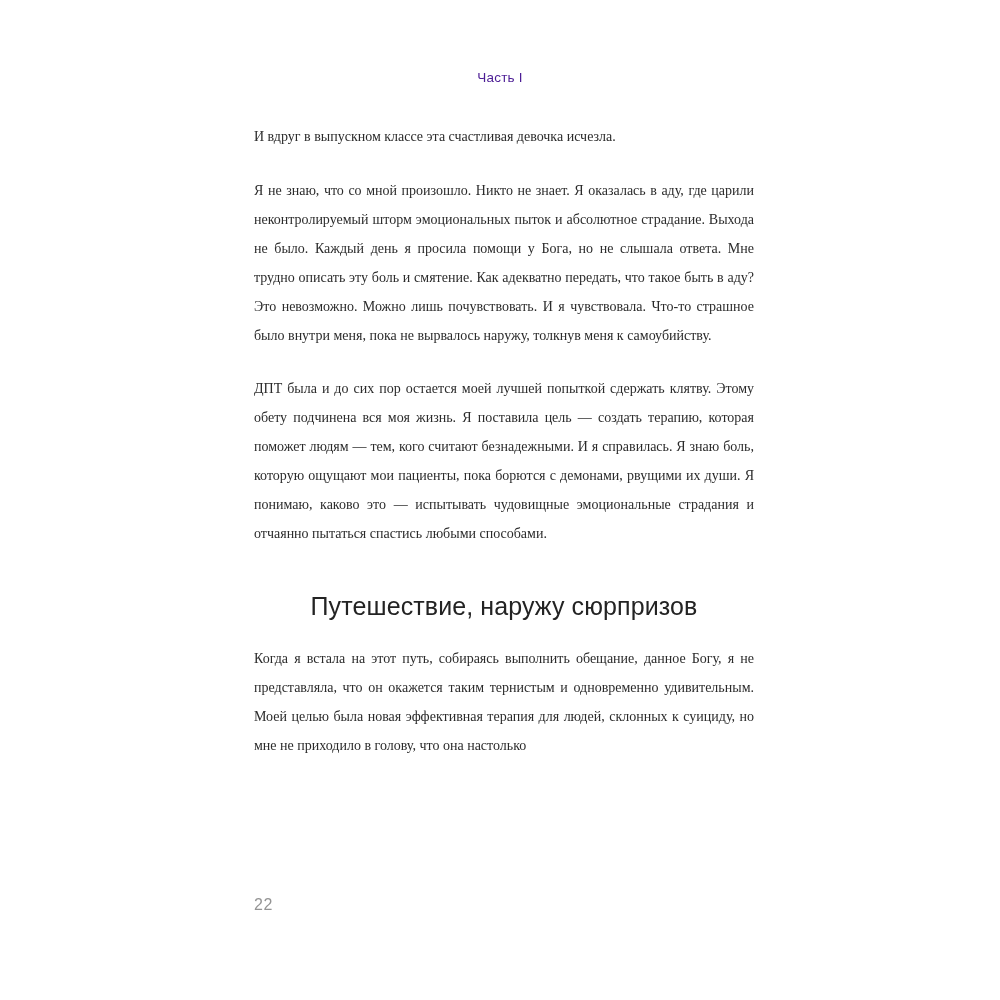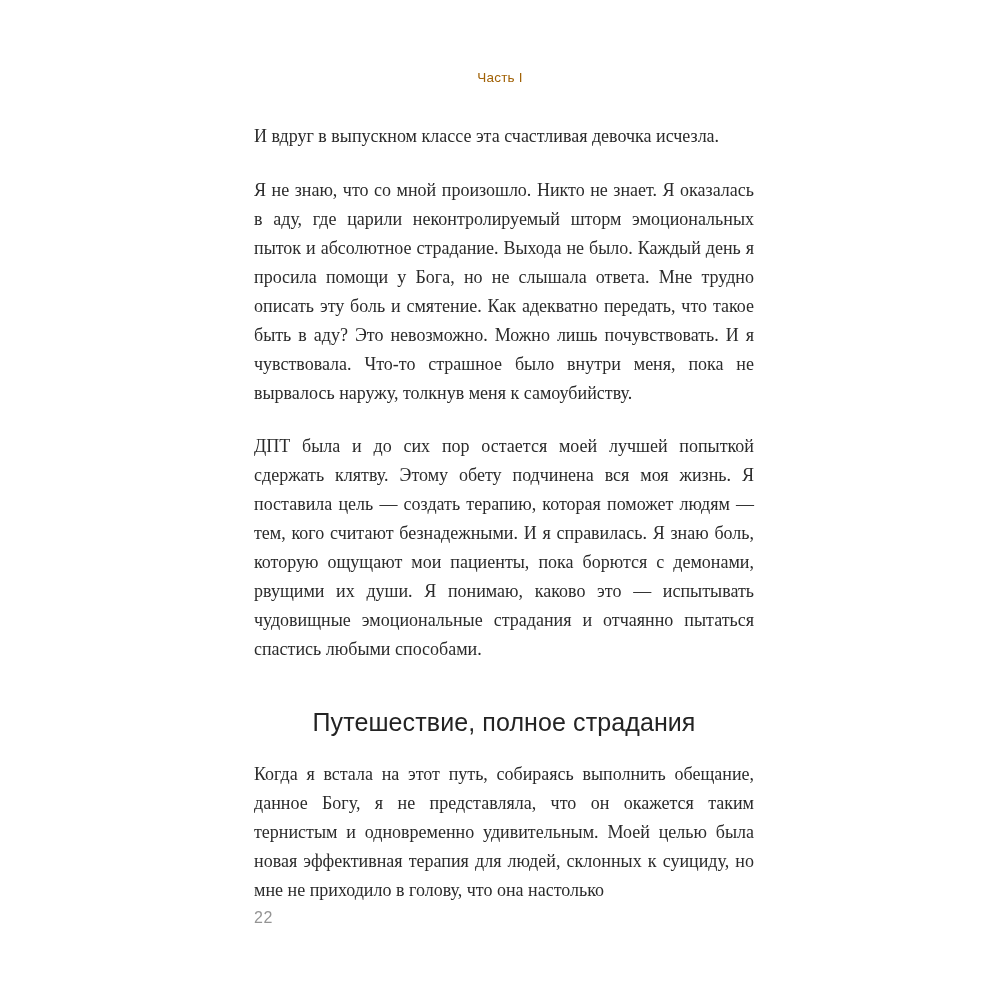--- a/index.html
+++ b/index.html
@@ -27,35 +27,35 @@
   
   .running-head {
     position: absolute;
     top: 70px;
     left: 0;
     width: 1000px;
     text-align: center;
     font-family: "Liberation Sans", "DejaVu Sans", sans-serif;
     font-size: 13.5px;
     font-weight: 400;
-    color: #a16207;
+    color: #4c1d95;
     letter-spacing: 0.2px;
   }
 
   
   .text-column {
     position: absolute;
     top: 122px;
     left: 254px;
     width: 500px;
   }
 
   .para {
     margin: 0 0 24px 0;
-    font-size: 18px;
+    font-size: 14px;
     line-height: 29px;
     text-align: justify;
     text-justify: inter-word;
     hyphens: manual;
     color: #2b2b2b;
     font-weight: 400;
   }
   .para:last-child { margin-bottom: 17px; }
 
   .para.lead {
@@ -76,40 +76,39 @@
 
   
   .folio {
     position: absolute;
     left: 254px;
     top: 896px;
     font-family: "Liberation Sans", "DejaVu Sans", sans-serif;
     font-size: 16px;
     color: #949494;
     letter-spacing: 0.5px;
-    margin-top: 13px;
   }
 </style>
 </head>
 <body>
 
 <div class="page">
 
   <div class="running-head">Часть I</div>
 
   <div class="text-column">
 
     <p class="para lead">И вдруг в выпускном классе эта счастливая девочка исчезла.</p>
 
     <p class="para">Я не знаю, что со мной произошло. Никто не знает. Я оказалась в аду, где царили неконтролируемый шторм эмоциональных пыток и абсолютное страдание. Выхода не было. Каждый день я просила помощи у Бога, но не слышала ответа. Мне трудно описать эту боль и смятение. Как адекватно передать, что такое быть в аду? Это невозможно. Можно лишь почувствовать. И я чувствовала. Что-то страшное было внутри меня, пока не вырвалось наружу, толкнув меня к самоубийству.</p>
 
 
     <p class="para">ДПТ была и до сих пор остается моей лучшей попыткой сдержать клятву. Этому обету подчинена вся моя жизнь. Я поставила цель — создать терапию, которая поможет людям — тем, кого считают безнадежными. И я справилась. Я знаю боль, которую ощущают мои пациенты, пока борются с демонами, рвущими их души. Я понимаю, каково это — испытывать чудовищные эмоциональные страдания и отчаянно пытаться спастись любыми способами.</p>
 
-    <h2 class="section-heading">Путешествие, полное страдания</h2>
+    <h2 class="section-heading">Путешествие, наружу сюрпризов</h2>
 
     <p class="para">Когда я встала на этот путь, собираясь выполнить обещание, данное Богу, я не представляла, что он окажется таким тернистым и одновременно удивительным. Моей целью была новая эффективная терапия для людей, склонных к суициду, но мне не приходило в голову, что она настолько</p>
 
   </div>
 
   <div class="folio">22</div>
 
 </div>
 
 </body></html>

